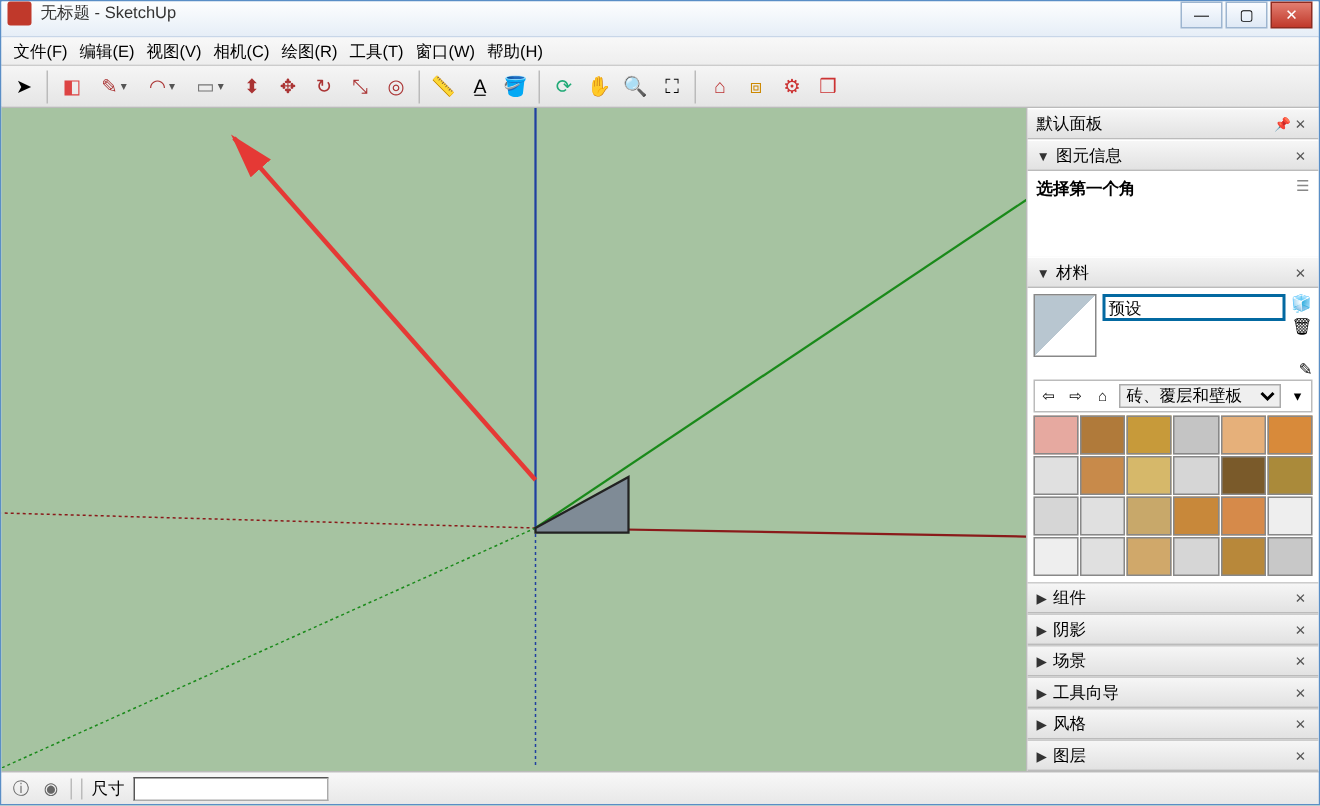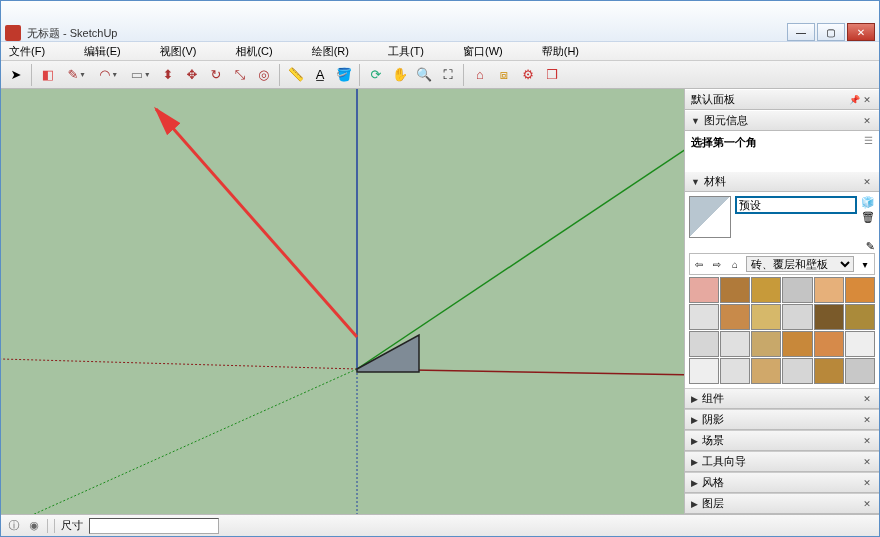--- a/index.html
+++ b/index.html
@@ -1,24 +1,24 @@
 <!DOCTYPE html>
 <html><head>
 <meta charset="utf-8">
 <style>
   * { box-sizing: border-box; margin: 0; padding: 0; }
   body { font-family: "Microsoft YaHei", Tahoma, sans-serif; font-size: 11px; width: 880px; height: 537px; overflow: hidden; background: #fff; }
   .window { border: 1px solid #5a8ec6; width: 880px; height: 537px; display: flex; flex-direction: column; }
-  .titlebar { height: 41px; background: linear-gradient(#fdfefe, #e6eef7); display: flex; align-items: flex-end; padding: 0 4px; border-bottom: 1px solid #c8d6e8; }
+  .titlebar { height: 24px; background: linear-gradient(#fdfefe, #e6eef7); display: flex; align-items: flex-start; padding: 0 4px; border-bottom: 1px solid #c8d6e8; }
   .titlebar .app-icon { width: 16px; height: 16px; background: #c0392b; border-radius: 2px; margin-right: 6px; }
   .titlebar .title { flex: 1; color: #333; }
   .win-btns { display: flex; gap: 2px; }
   .win-btn { width: 28px; height: 18px; border: 1px solid #9db5d0; background: linear-gradient(#fafcff,#dfe9f5); font-size: 10px; display: flex; align-items: center; justify-content: center; cursor: pointer; }
   .win-btn.close { background: linear-gradient(#e27e70,#c0392b); color: #fff; border-color: #8e2b20; }
-  .menubar { height: 19px; background: linear-gradient(#f8f8f8,#eee); display: flex; align-items: stretch; border-bottom: 1px solid #ccc; padding-left: 4px; gap: 31px; }
+  .menubar { height: 19px; background: linear-gradient(#f8f8f8,#eee); display: flex; align-items: stretch; border-bottom: 1px solid #ccc; padding-left: 4px; }
   .menu-item { padding: 2px 4px; font-size: 11px; cursor: pointer; display: flex; align-items: center; }
   .toolbar { height: 28px; background: linear-gradient(#f5f5f5,#e5e5e5); display: flex; align-items: center; border-bottom: 1px solid #bbb; padding: 0 4px; gap: 2px; }
   .tbtn { width: 22px; height: 22px; border: 1px solid transparent; display: flex; align-items: center; justify-content: center; cursor: pointer; font-size: 13px; }
   .tbtn.dd { width: 30px; position: relative; }
   .tbtn.dd::after { content: "▾"; font-size: 8px; margin-left: 2px; color: #555; }
   .tsep { width: 2px; height: 22px; border-left: 1px solid #bbb; margin: 0 2px; }
   .body { flex: 1; display: flex; min-height: 0; }
   .viewport { flex: 1; position: relative; background: #a6c3a1; overflow: hidden; }
   .right-panel { width: 195px; background: #f0f0f0; border-left: 1px solid #bbb; display: flex; flex-direction: column; overflow: hidden; }
   .panel-header { background: linear-gradient(#f6f6f6,#e2e2e2); border-top: 1px solid #fff; border-bottom: 1px solid #bbb; font-size: 11px; padding: 2px 6px; display: flex; align-items: center; cursor: pointer; }

